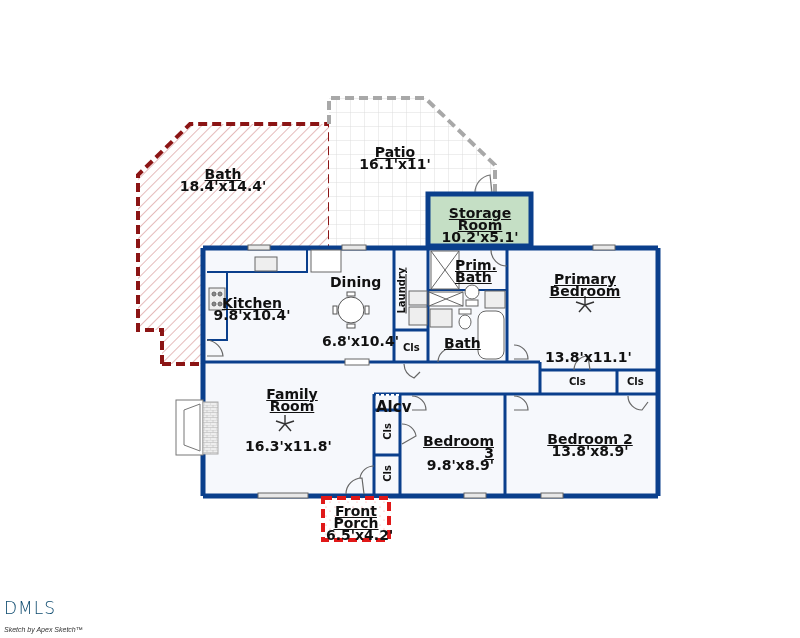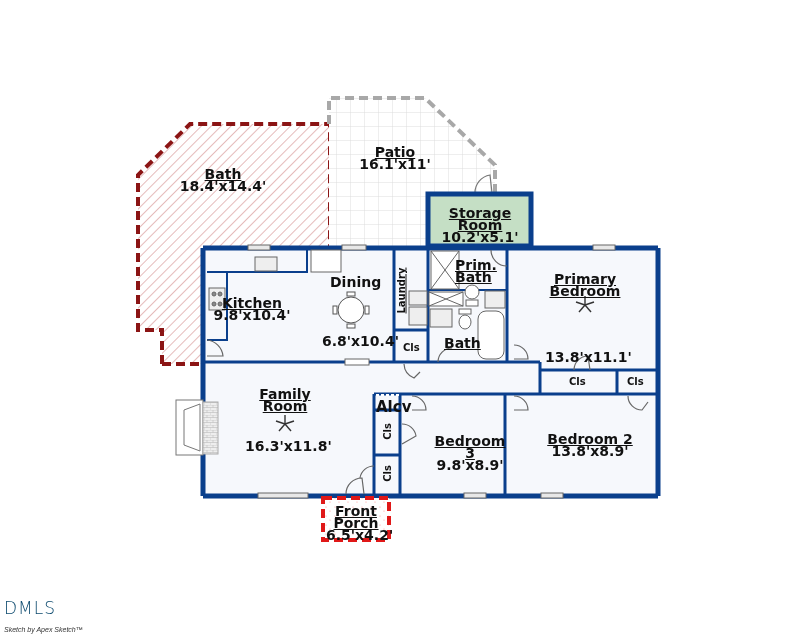--- a/index.html
+++ b/index.html
@@ -222,28 +222,28 @@
 <div class="lbl" style="left:444px;top:337px;width:30px;">
   <span class="t">Bath</span>
 </div>
 <div class="lbl" style="left:545px;top:273px;width:80px;">
   <span class="t">Primary</span>
     <span class="t">Bedroom</span>
 </div>
 <div class="lbl" style="left:545px;top:319px;width:80px;margin-top:32px;">
   <span>13.8'x11.1'</span>
 </div>
-<div class="lbl" style="left:250px;top:388px;width:70px;">
+<div class="lbl" style="left:257px;top:388px;width:70px;">
   <span class="t">Family</span>
     <span class="t">Room</span>
 </div>
 <div class="lbl" style="left:245px;top:440px;width:80px;">
   <span>16.3'x11.8'</span>
 </div>
-<div class="lbl" style="left:430px;top:435px;width:80px;">
+<div class="lbl" style="left:414px;top:435px;width:80px;text-align:right;">
   <span class="t">Bedroom 3</span>
     <span class="d">9.8'x8.9'</span>
 </div>
 <div class="lbl" style="left:545px;top:433px;width:90px;">
   <span class="t">Bedroom 2</span>
     <span class="d">13.8'x8.9'</span>
 </div>
 <div class="lbl" style="left:326px;top:505px;width:60px;">
   <span class="t">Front</span>
     <span class="t">Porch</span>

